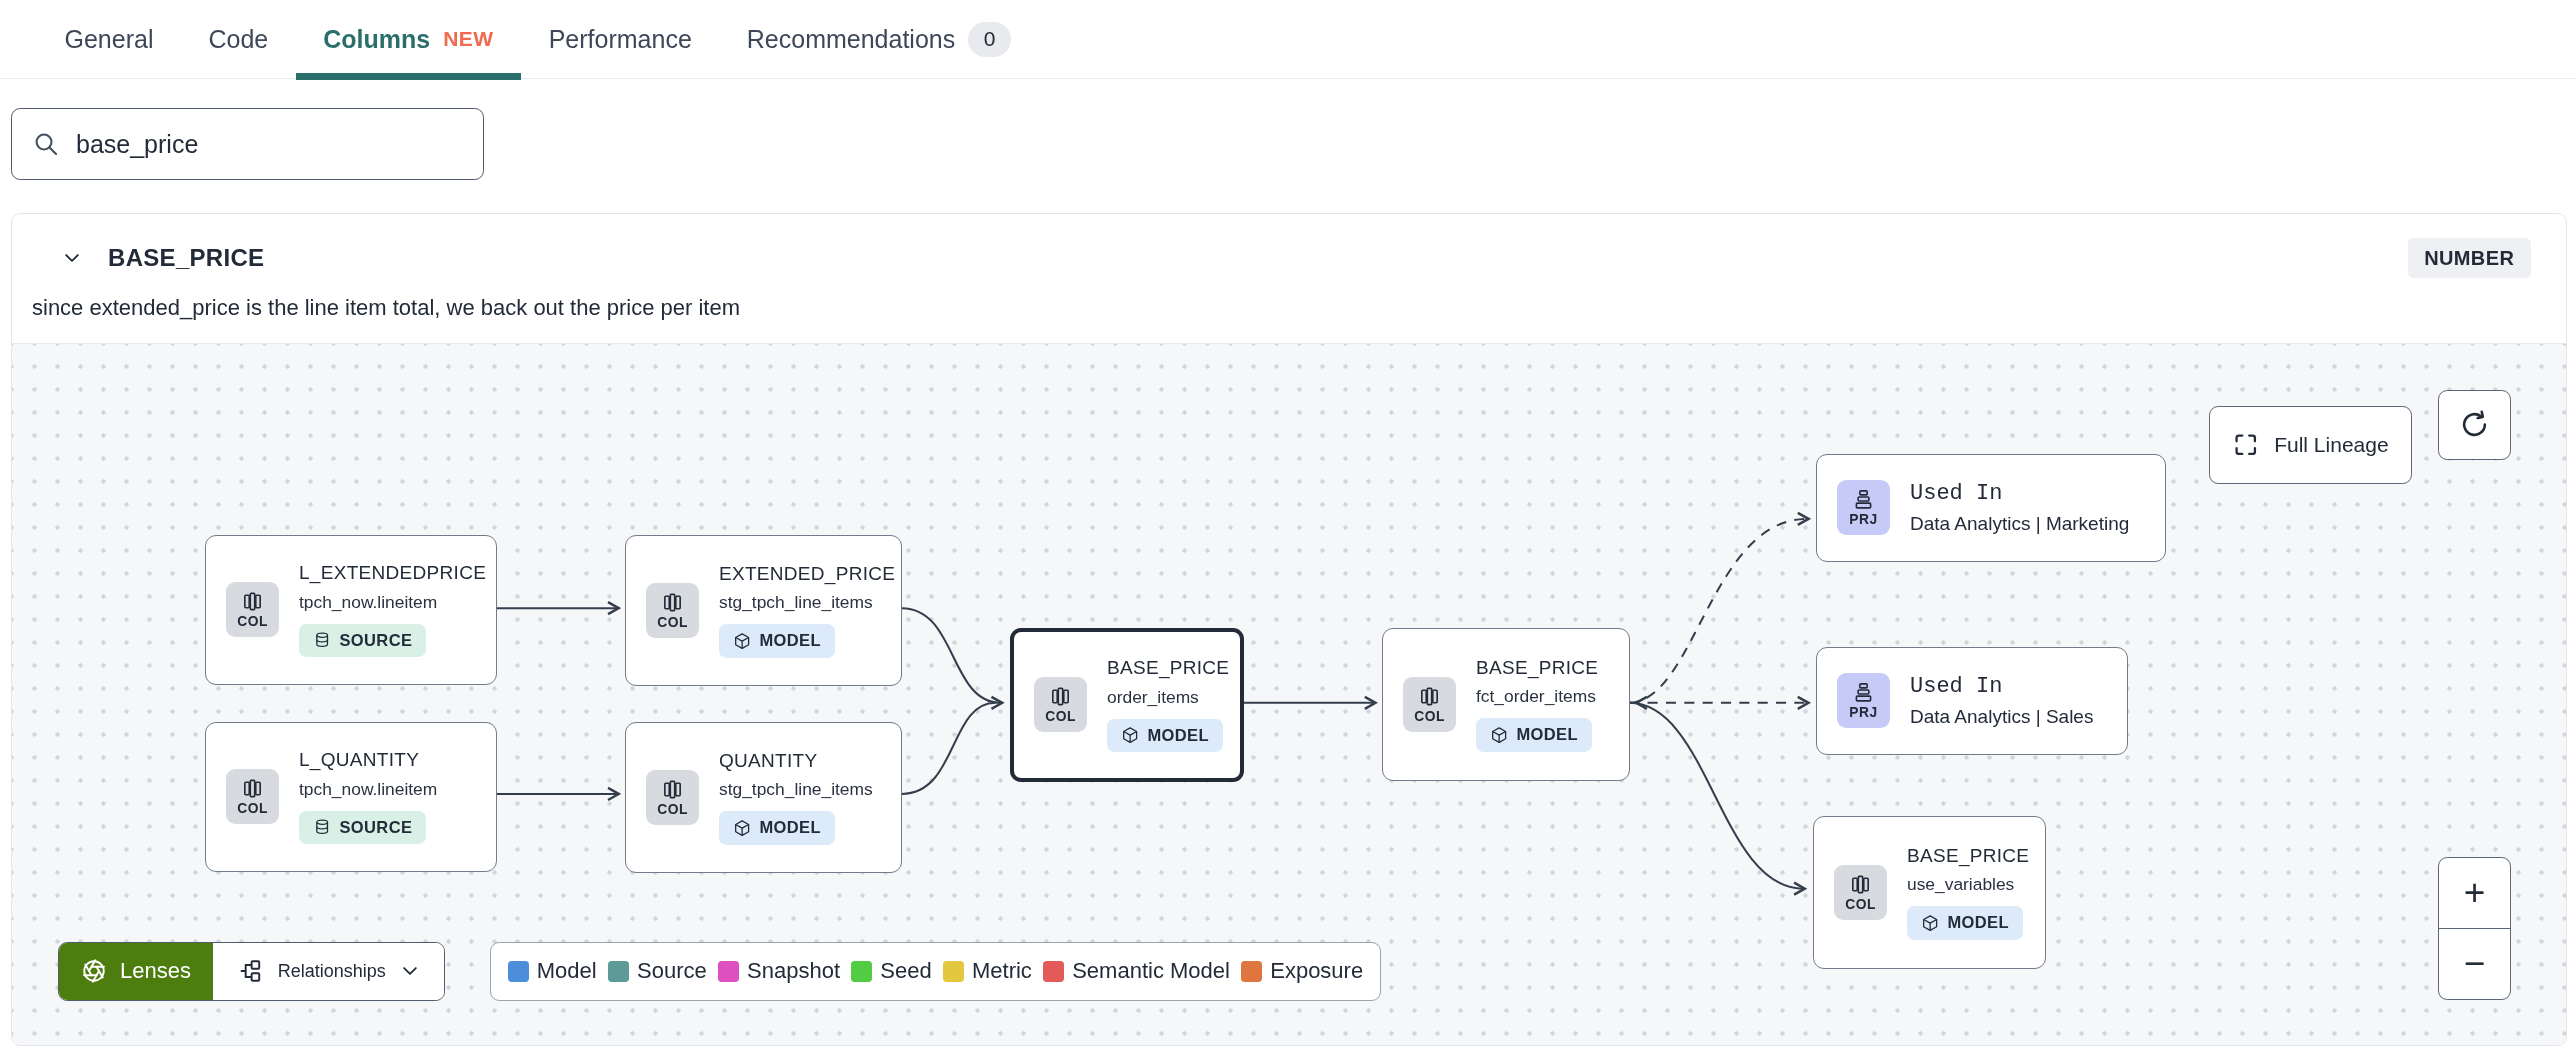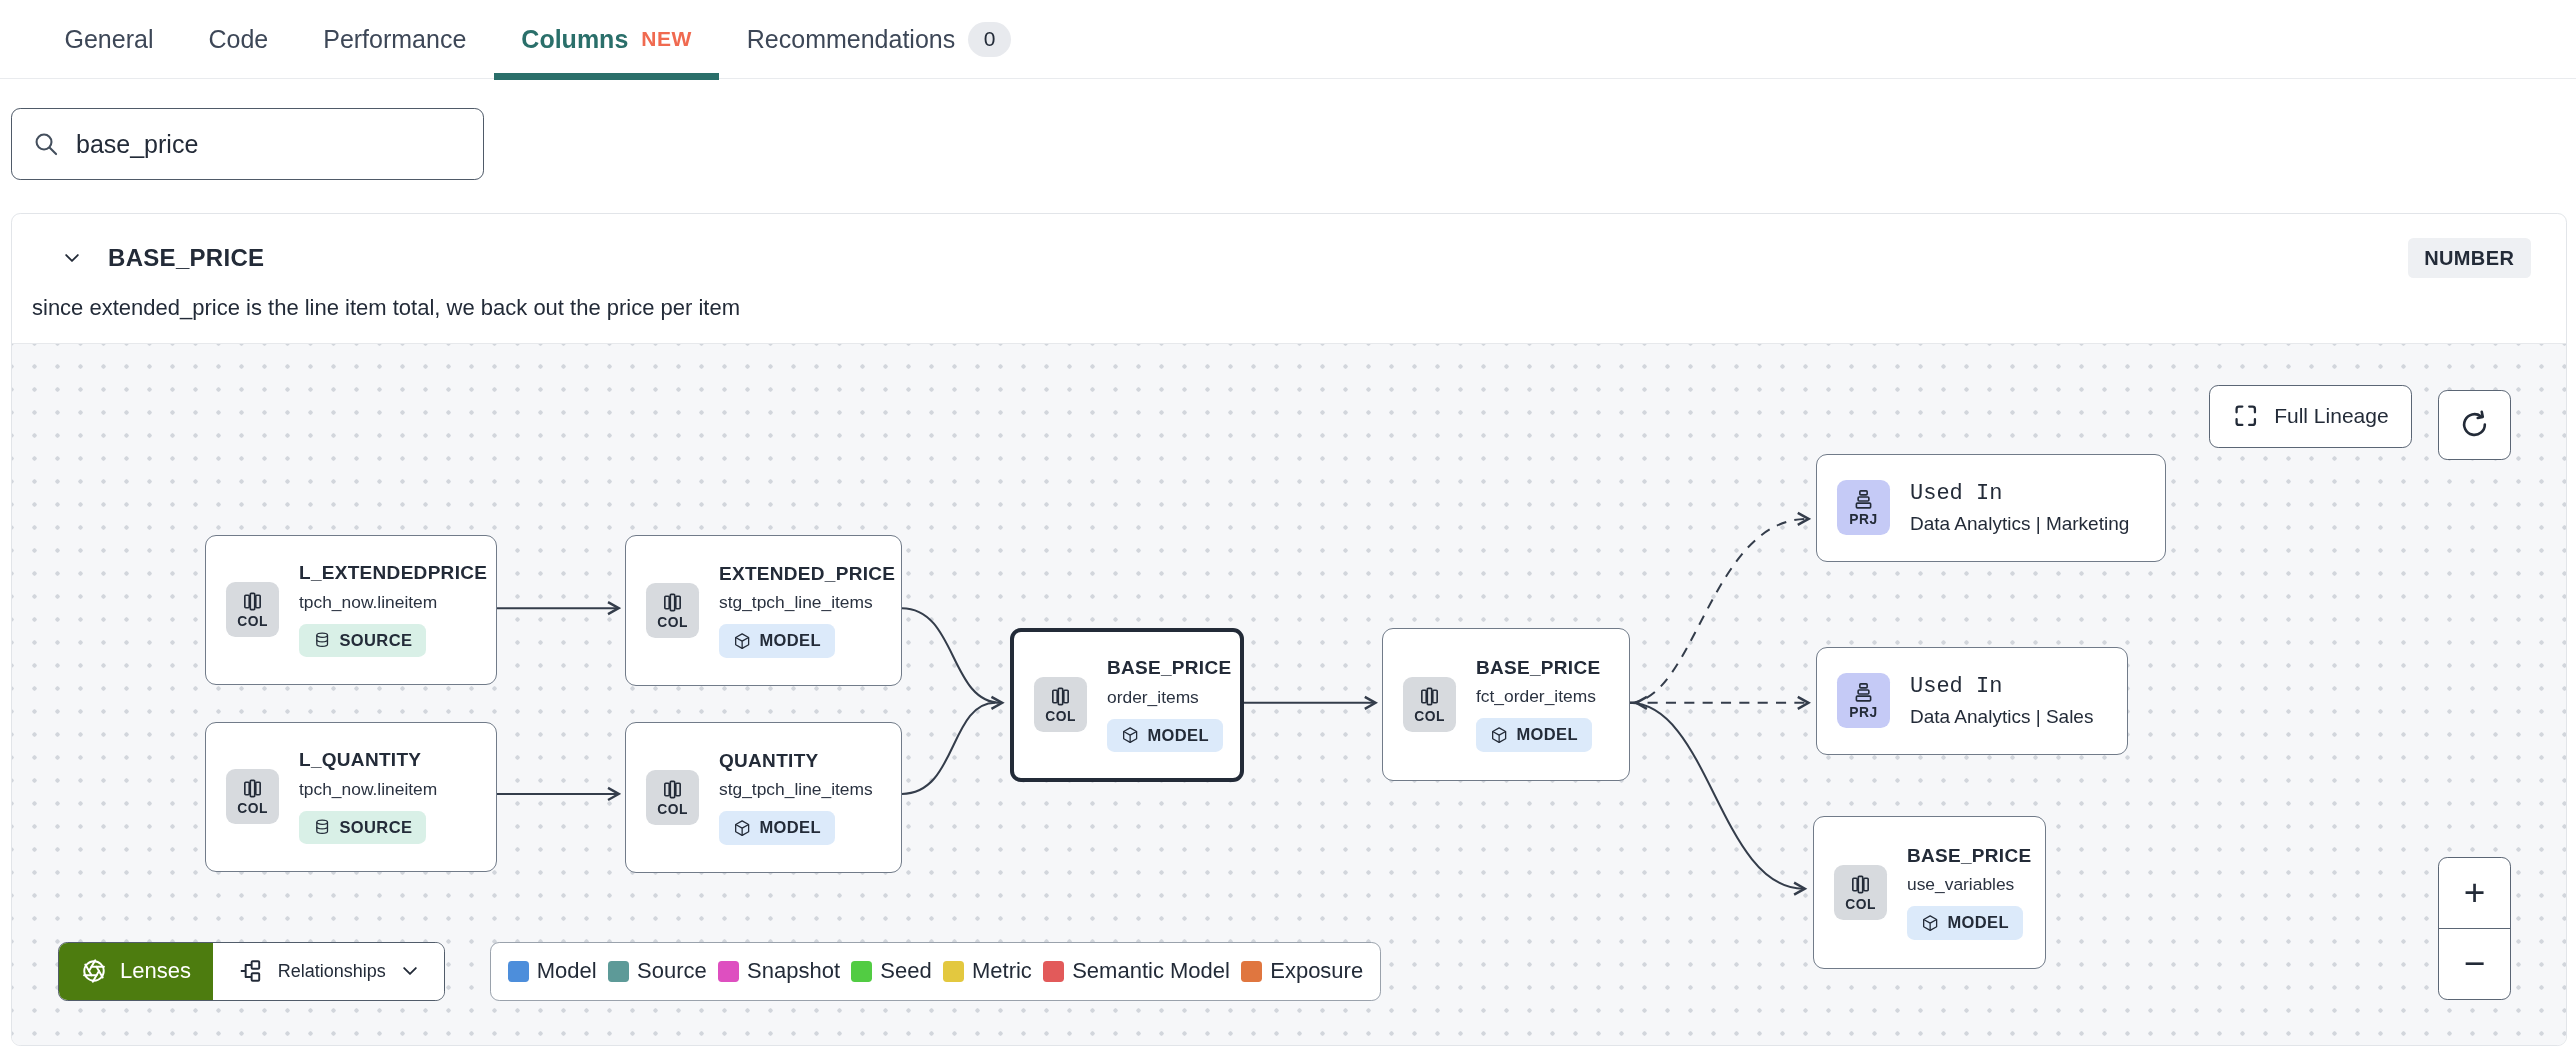--- a/index.html
+++ b/index.html
@@ -30,30 +30,30 @@
   .canvas { position: relative; flex: 1; border-top: 1.8px solid #e7e9ec; background-color: #f6f7f9;
             background-image: radial-gradient(circle, #d2d6dc 1.9px, transparent 2.4px); background-size: 23px 23px; background-position: 11px 11px; }
   .edges { position: absolute; inset: 0; width: 100%; height: 100%; pointer-events: none; }
 
   .gnode { position: absolute; display: flex; align-items: center; gap: 20px; padding: 0 20px; background: #fff; border: 1.8px solid #717b89; border-radius: 11px; cursor: pointer; }
   .gnode.selected { border: 4.6px solid #232b38; }
   .chip { flex: none; width: 53px; height: 55px; border-radius: 9.2px; background: #d7dade; display: flex; flex-direction: column; align-items: center; justify-content: center; gap: 0.9px; }
   .chip.prj { background: #c5caf6; }
   .chip .chip-label { font-size: 13.8px; font-weight: 700; letter-spacing: 0.5px; color: #232b38; }
   .ncol { display: flex; flex-direction: column; align-items: flex-start; }
-  .ntitle { font-size: 19px; font-weight: 700; letter-spacing: 0.3px; margin-bottom: 7.3px; }
+  .ntitle { font-size: 19px; font-weight: 400; letter-spacing: 0.3px; margin-bottom: 7.3px; }
   .nsub { font-size: 17.4px; color: #2a3240; margin-bottom: 11px; }
   .nbadge { display: inline-flex; align-items: center; gap: 8.3px; padding: 7.3px 13.8px; border-radius: 7.3px; font-size: 16.5px; font-weight: 600; letter-spacing: 0.4px; }
   .badge-source { background: #d9f0e7; }
   .badge-model { background: #dceafa; }
   .ulabel { font-size: 22px; margin-bottom: 7.3px; font-family: Liberation Mono, monospace; }
   .uname { font-size: 19px; }
 
   
-  .fullbtn { position: absolute; left: 2197px; top: 41px; height: 63px; display: flex; align-items: center; gap: 14.7px; padding: 0 22px; background: #fff; border: 1.8px solid #5b6675; border-radius: 9.2px; font-size: 21px; cursor: pointer; }
+  .fullbtn { position: absolute; left: 2197px; top: 62px; height: 78px; display: flex; align-items: center; gap: 14.7px; padding: 0 22px; background: #fff; border: 1.8px solid #5b6675; border-radius: 9.2px; font-size: 21px; cursor: pointer; }
   .iconbtn { position: absolute; left: 2426px; top: 46px; width: 73px; height: 70px; display: flex; align-items: center; justify-content: center; background: #fff; border: 1.8px solid #5b6675; border-radius: 9.2px; cursor: pointer; }
   .zoomctrl { position: absolute; left: 2426px; top: 513px; width: 73px; height: 143px; background: #fff; border: 1.8px solid #5b6675; border-radius: 9.2px; display: flex; flex-direction: column; overflow: hidden; }
   .zoomctrl button { flex: 1; border: none; background: transparent; font-family: inherit; font-size: 37px; font-weight: 300; color: #232b38; cursor: pointer; line-height: 1; }
   .zoomctrl button + button { border-top: 1.8px solid #5b6675; }
 
   
   .lensbar { position: absolute; left: 46px; top: 598px; height: 59px; display: flex; border-radius: 9.2px; overflow: hidden; border: 1.8px solid #515c6a; background: #fff; }
   .lens-seg { display: flex; align-items: center; gap: 13px; padding: 0 22px; background: #4d7c0f; color: #fff; font-size: 22px; cursor: pointer; }
   .rel-seg { display: flex; align-items: center; gap: 14.7px; padding: 0 24px; background: #fff; color: #232b38; font-size: 18px; cursor: pointer; }
   .legend { position: absolute; left: 478px; top: 598px; height: 59px; display: flex; align-items: center; gap: 11px; padding: 0 16.5px; background: #fff; border: 1.8px solid #9aa2ac; border-radius: 9.2px; white-space: nowrap; }
@@ -65,27 +65,27 @@
 
 <div id="app">
 
   <div class="tabbar">
     <div class="tab">
         <span>General</span>
       </div>
     <div class="tab">
         <span>Code</span>
       </div>
-    <div class="tab">
-        <span>Performance</span>
-      </div>
     <div class="tab active">
       <span>Columns</span>
       <span class="tab-new">NEW</span>
     </div>
+    <div class="tab">
+        <span>Performance</span>
+      </div>
     <div class="tab">
       <span>Recommendations</span>
       <span class="tab-count">0</span>
     </div>
   </div>
 
   <div class="searchbox">
     <svg width="27.5" height="27.5" viewBox="0 0 24 24" fill="none" stroke="#444f5d" stroke-width="1.8" stroke-linecap="round">
       <circle cx="10.5" cy="10.5" r="6.5"></circle>
         <line x1="15.5" y1="15.5" x2="21" y2="21"></line>

